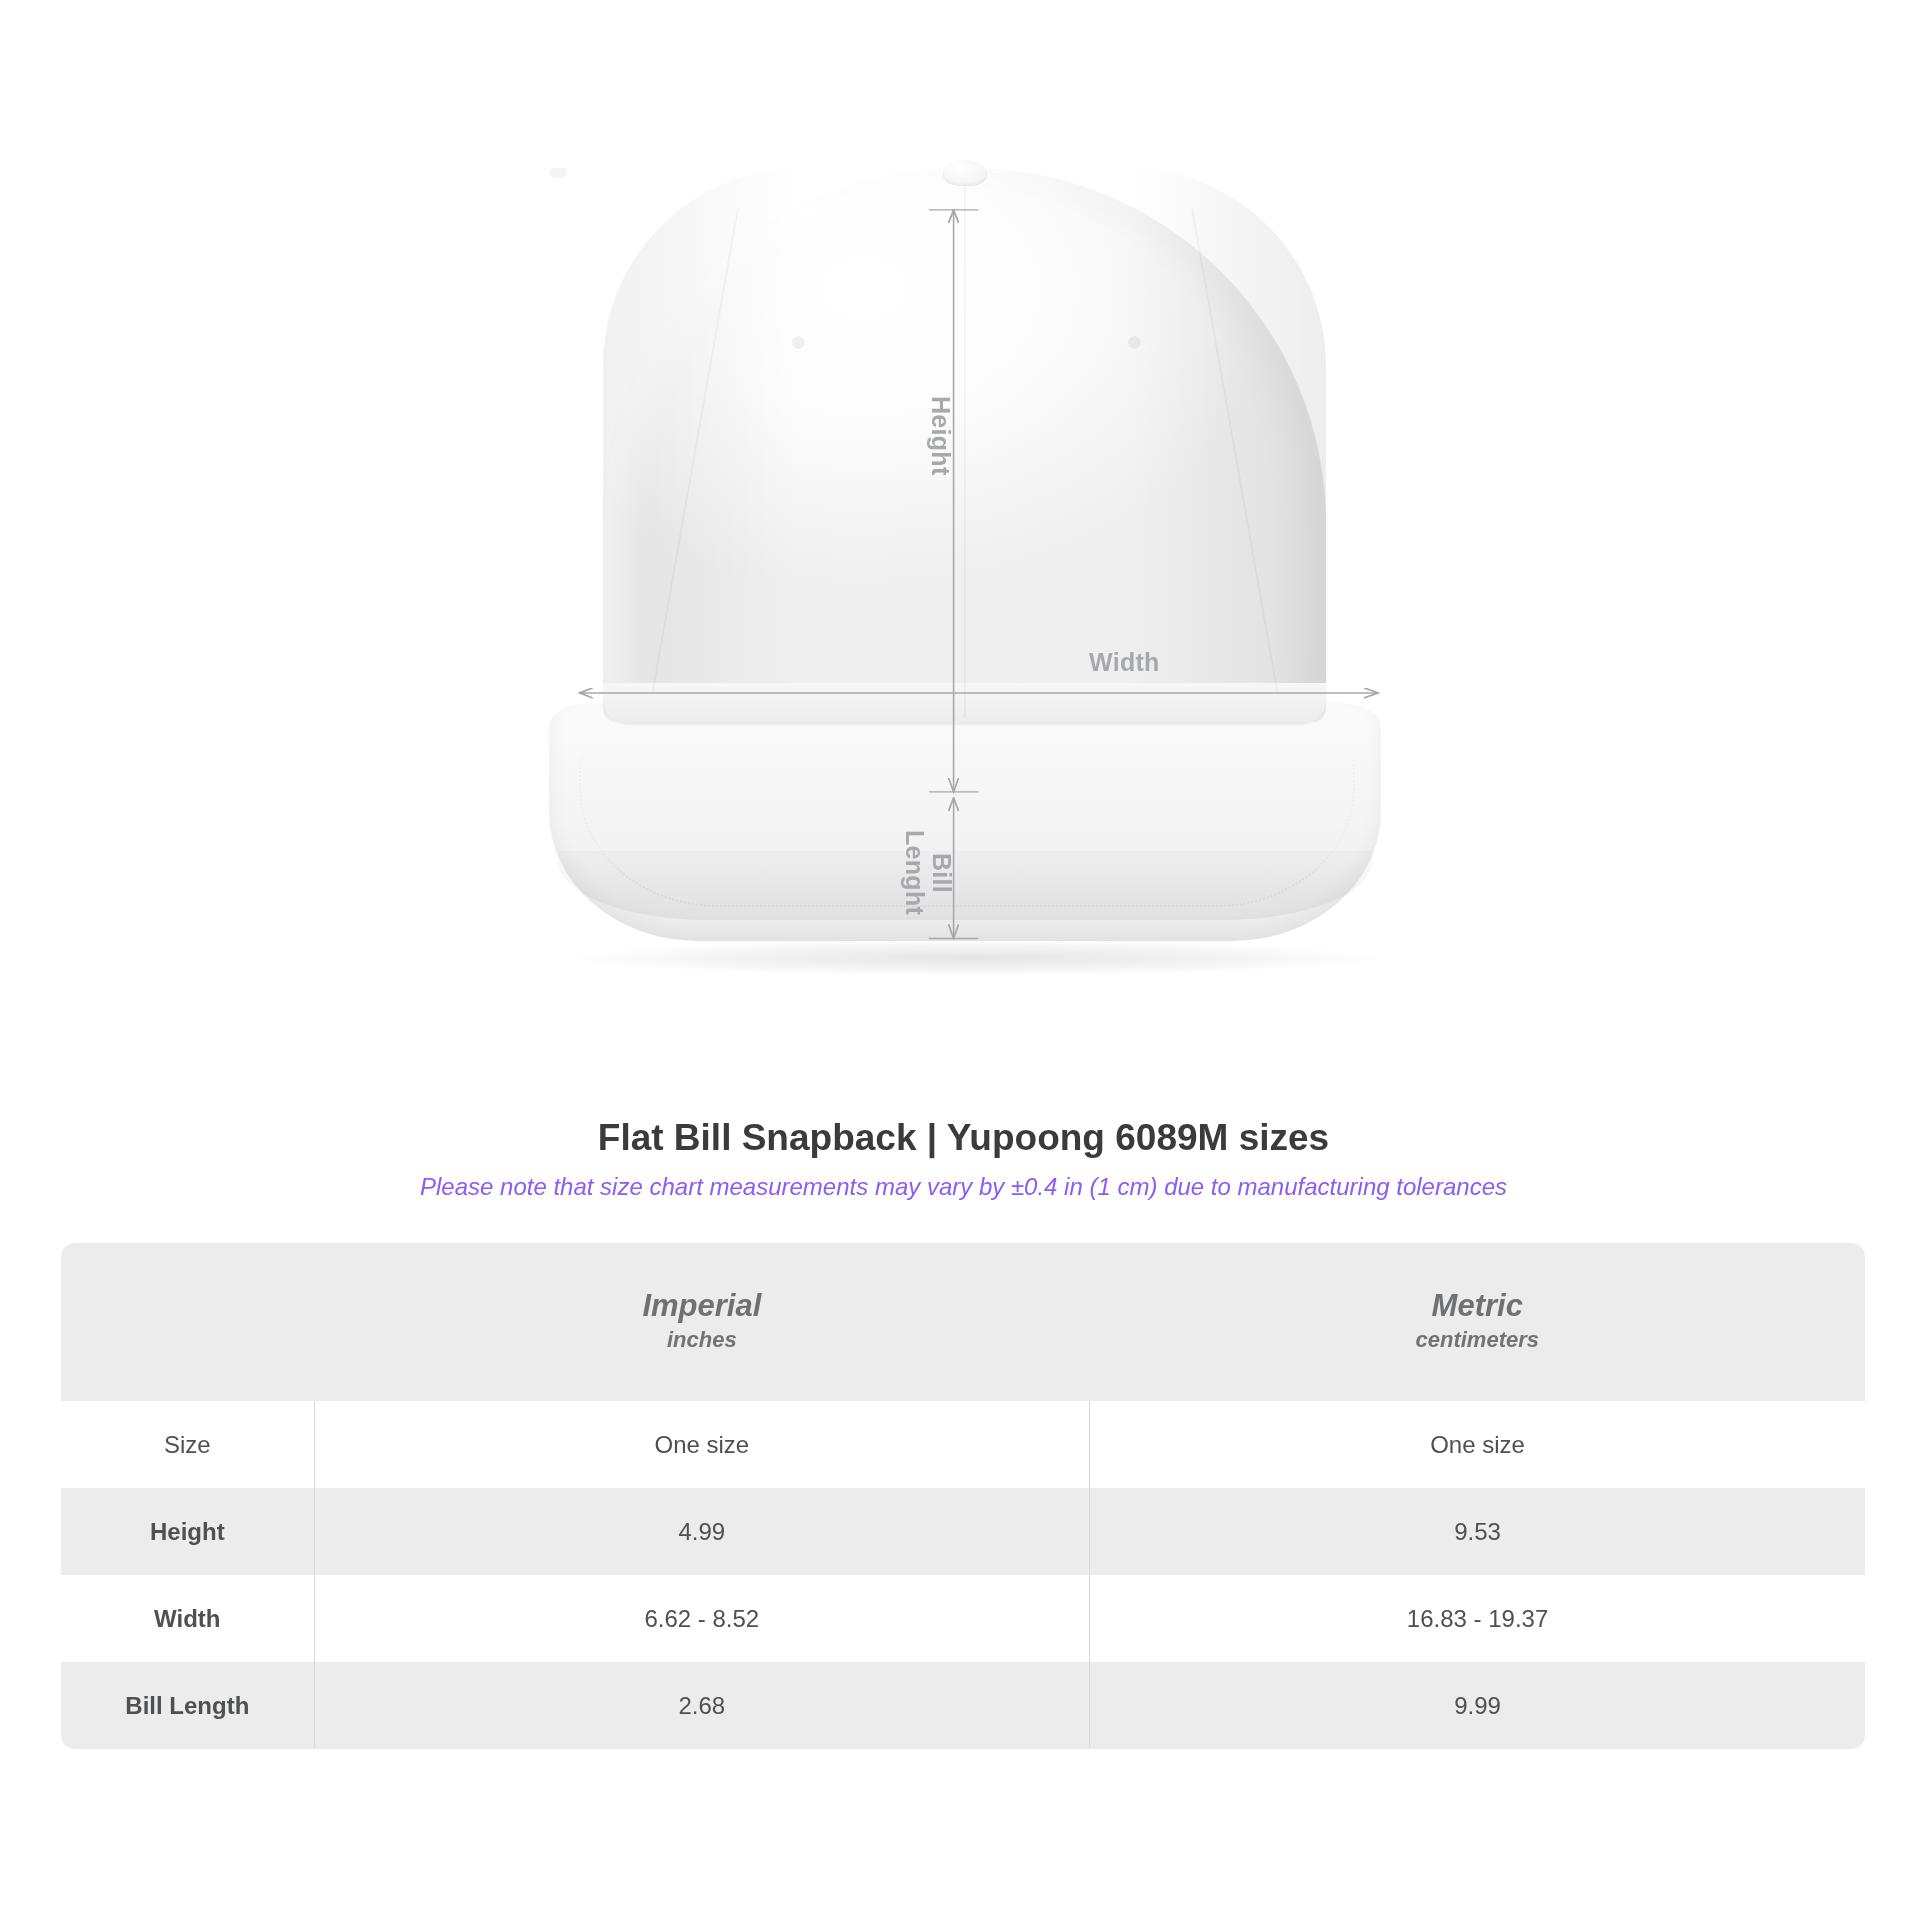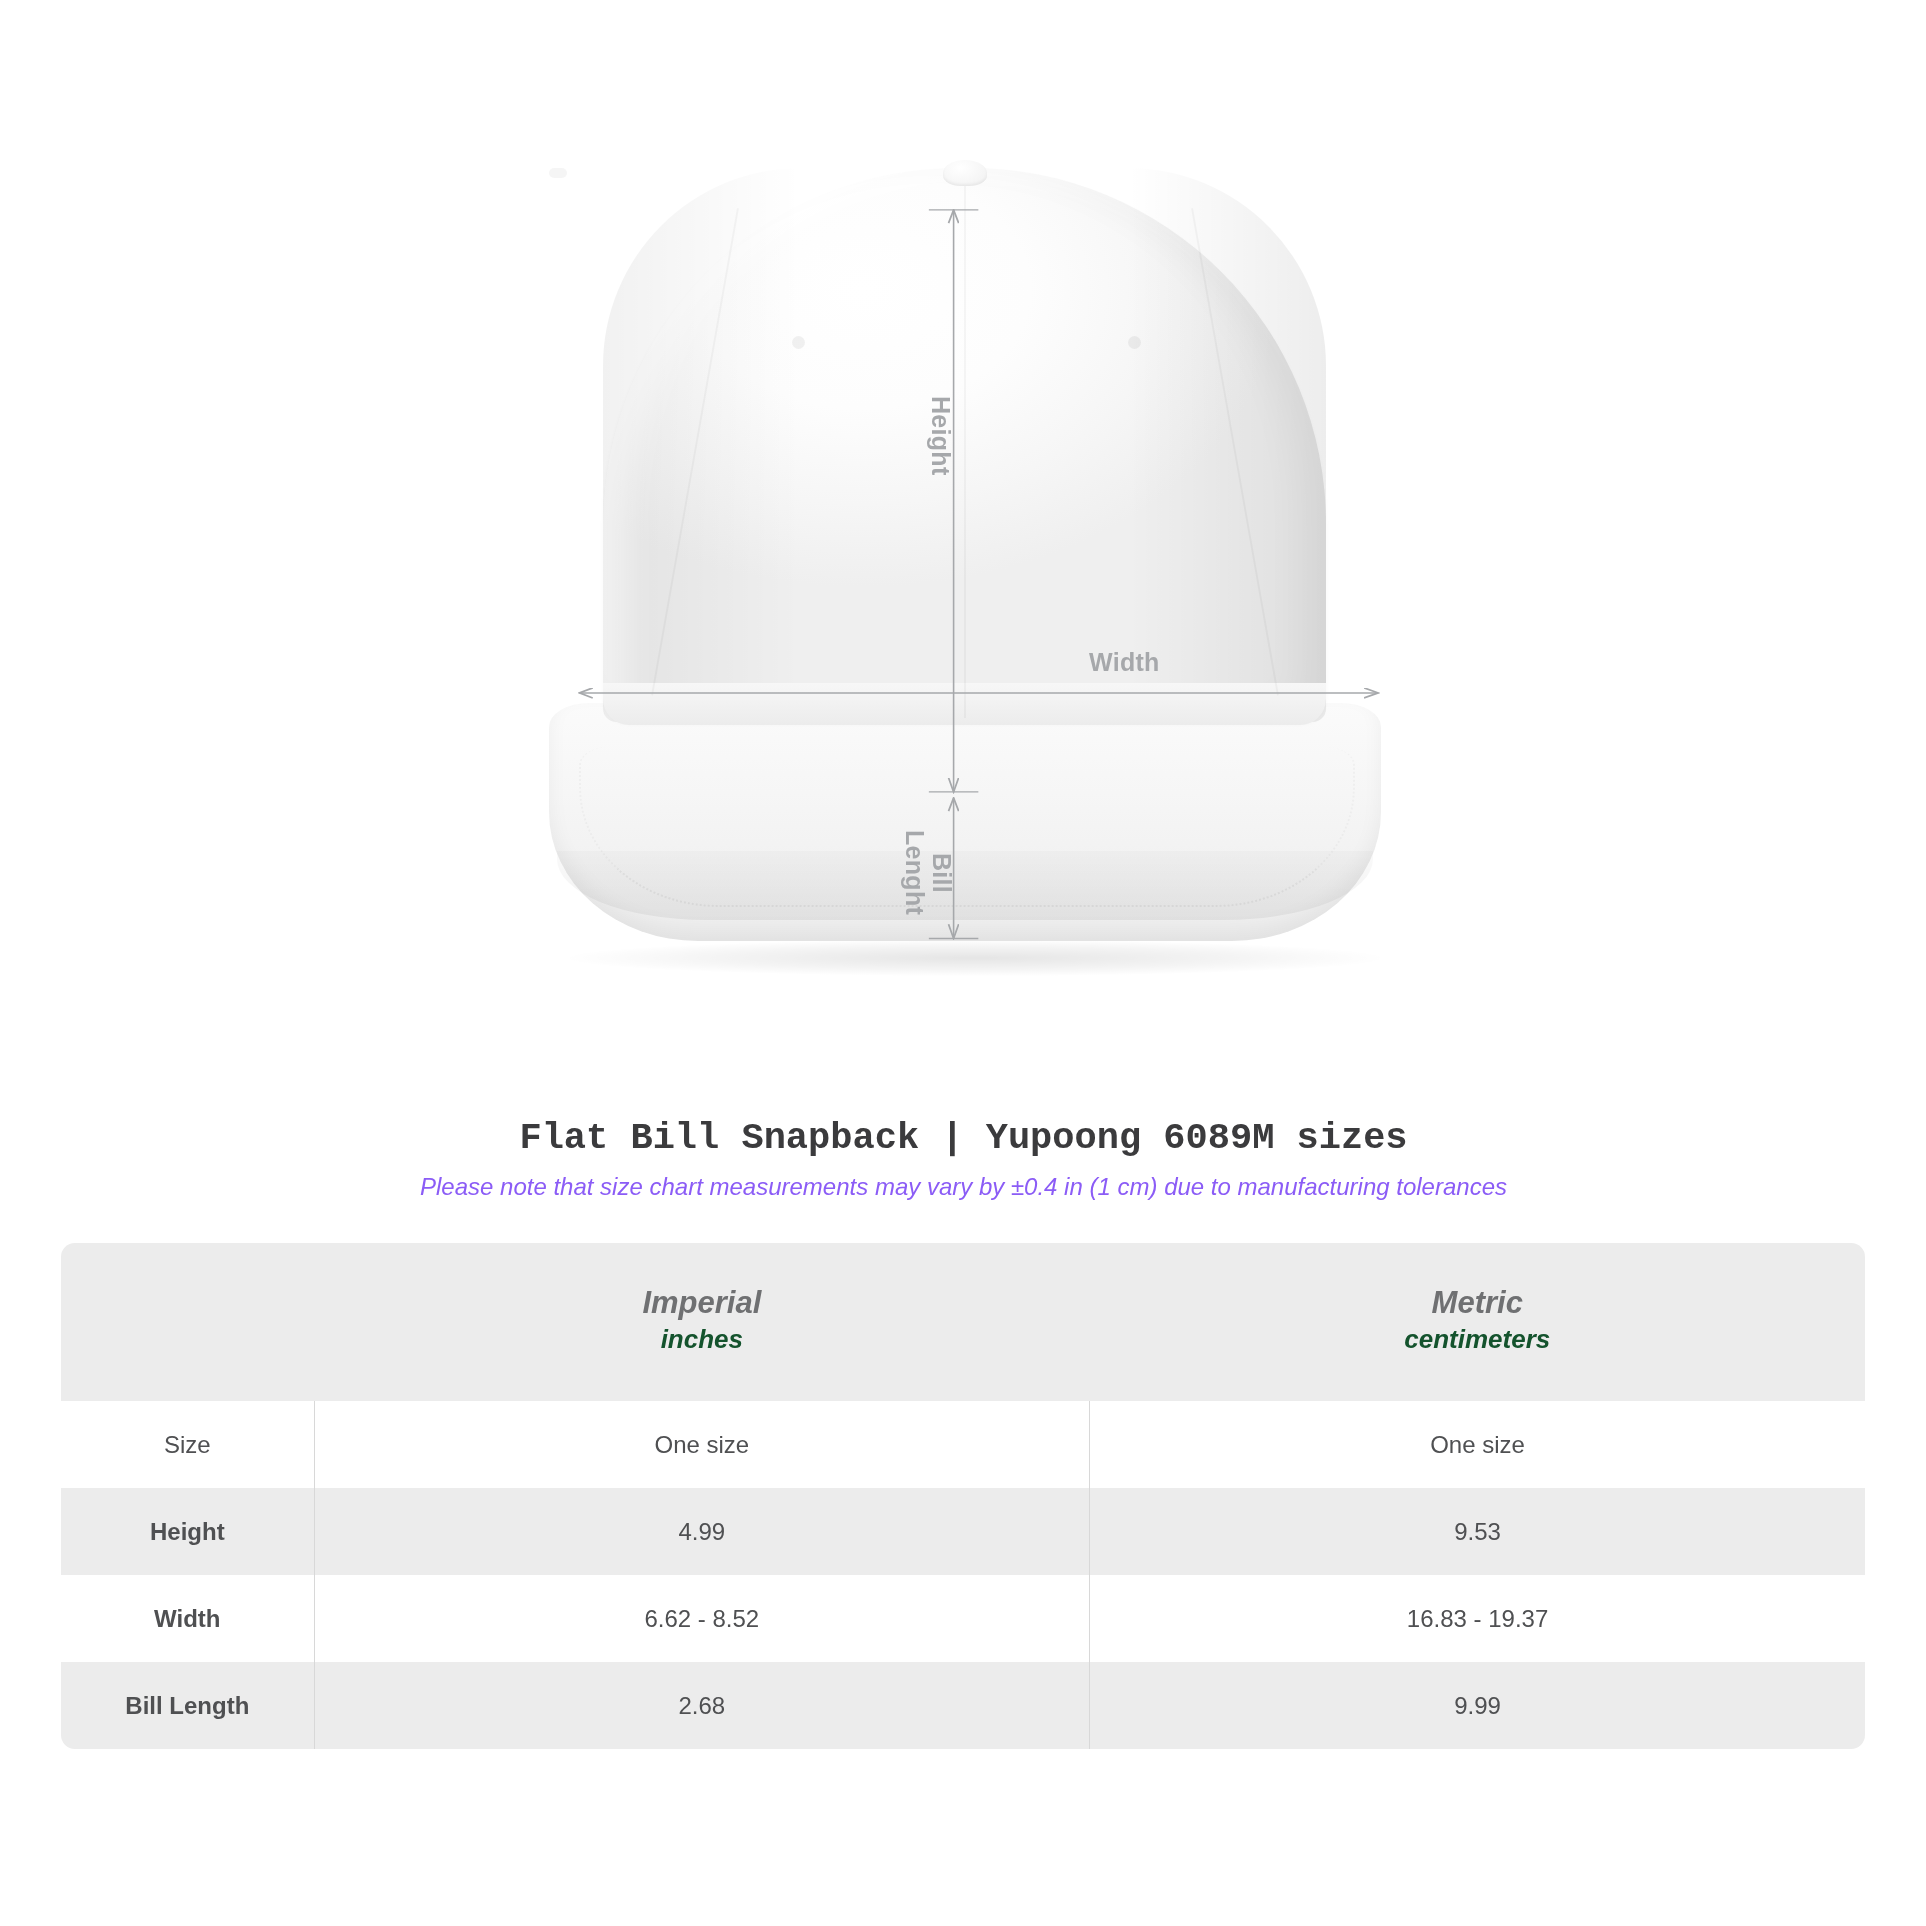--- a/index.html
+++ b/index.html
@@ -194,21 +194,20 @@
   
   .title-block {
     text-align: center;
     margin-top: 38px;
   }
   .chart-title {
     font-size: 37px;
     font-weight: bold;
     color: #3b3b3d;
     margin: 0 0 14px 0;
-    font-family: Liberation Mono, monospace;
   }
   .chart-note {
     font-size: 24px;
     font-style: italic;
     color: #8b5cf6;
     margin: 0;
   }
 
   
   .table-wrap {
@@ -238,23 +237,23 @@
     border-radius: 0 14px 0 0;
   }
   .unit-name {
     font-size: 31px;
     font-style: italic;
     font-weight: bold;
     color: #6f7072;
     line-height: 1.15;
   }
   .unit-sub {
-    font-size: 26px;
+    font-size: 22px;
     font-style: italic;
-    color: #14532d;
+    color: #737373;
     line-height: 1.5;
   }
 
   tbody tr { height: 87px; }
   tbody tr.shade td { background: #ececec; }
   tbody tr.plain td { background: #ffffff; }
   tbody tr.last td:first-child { border-radius: 0 0 0 14px; }
   tbody tr.last td:last-child  { border-radius: 0 0 14px 0; }
 
   td.row-label {

